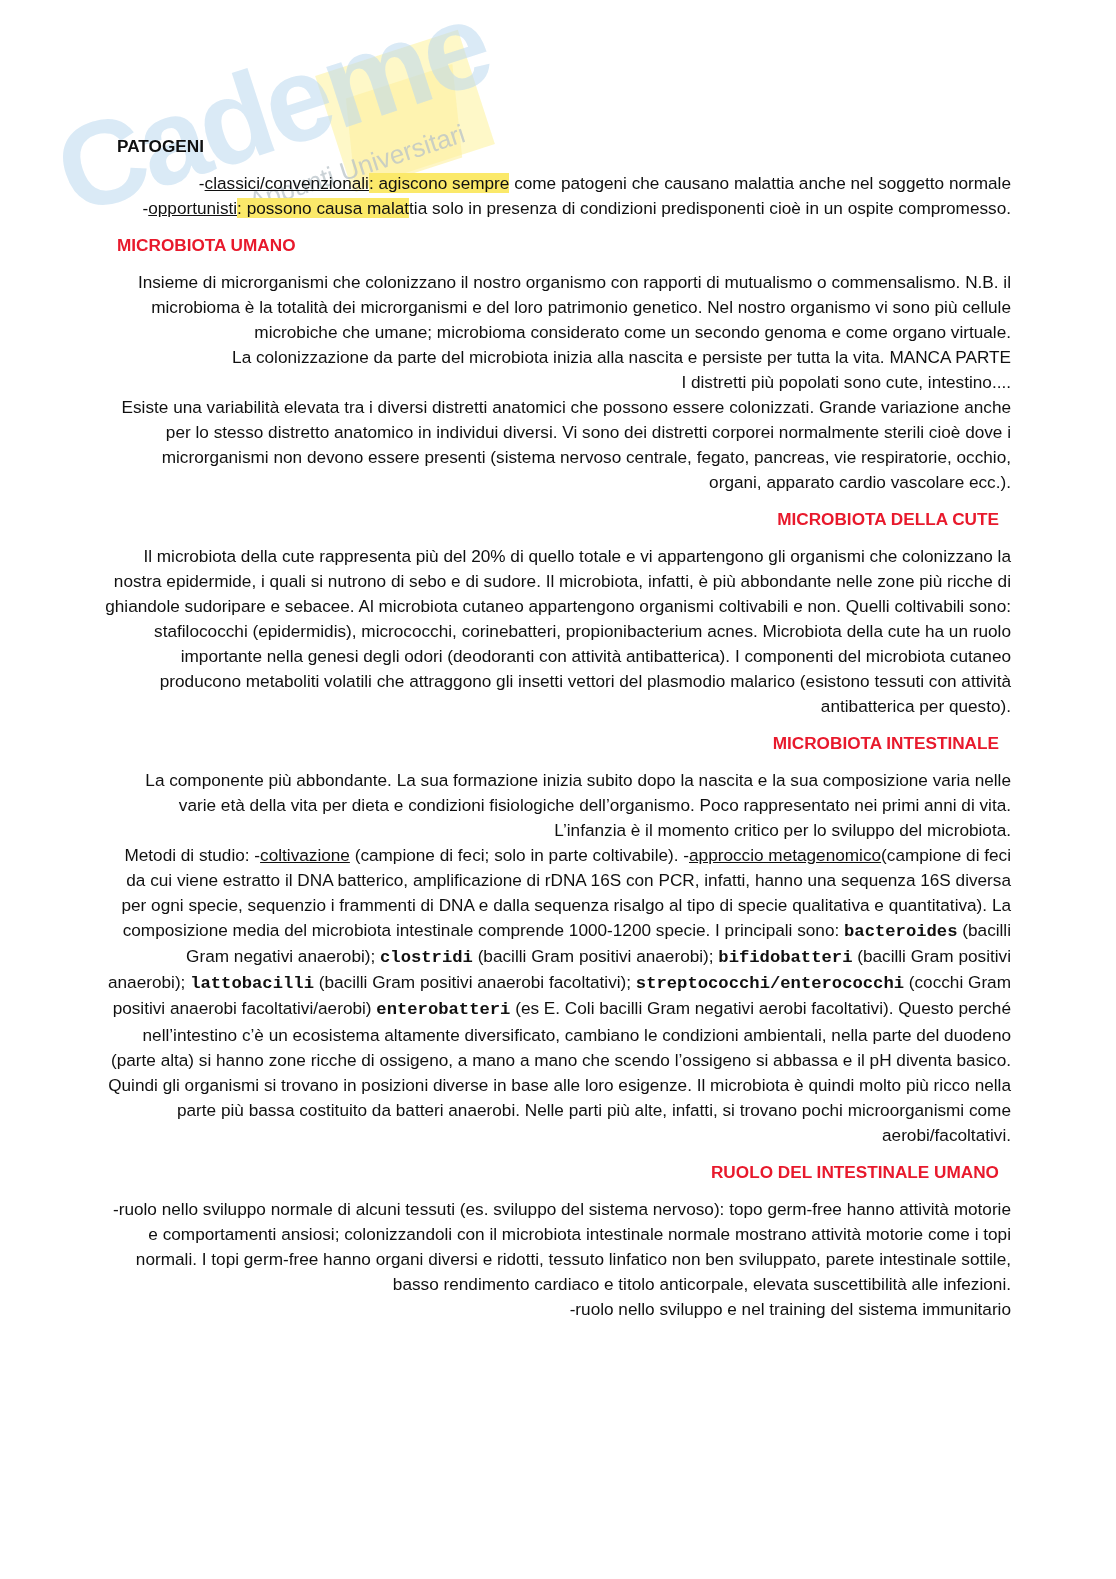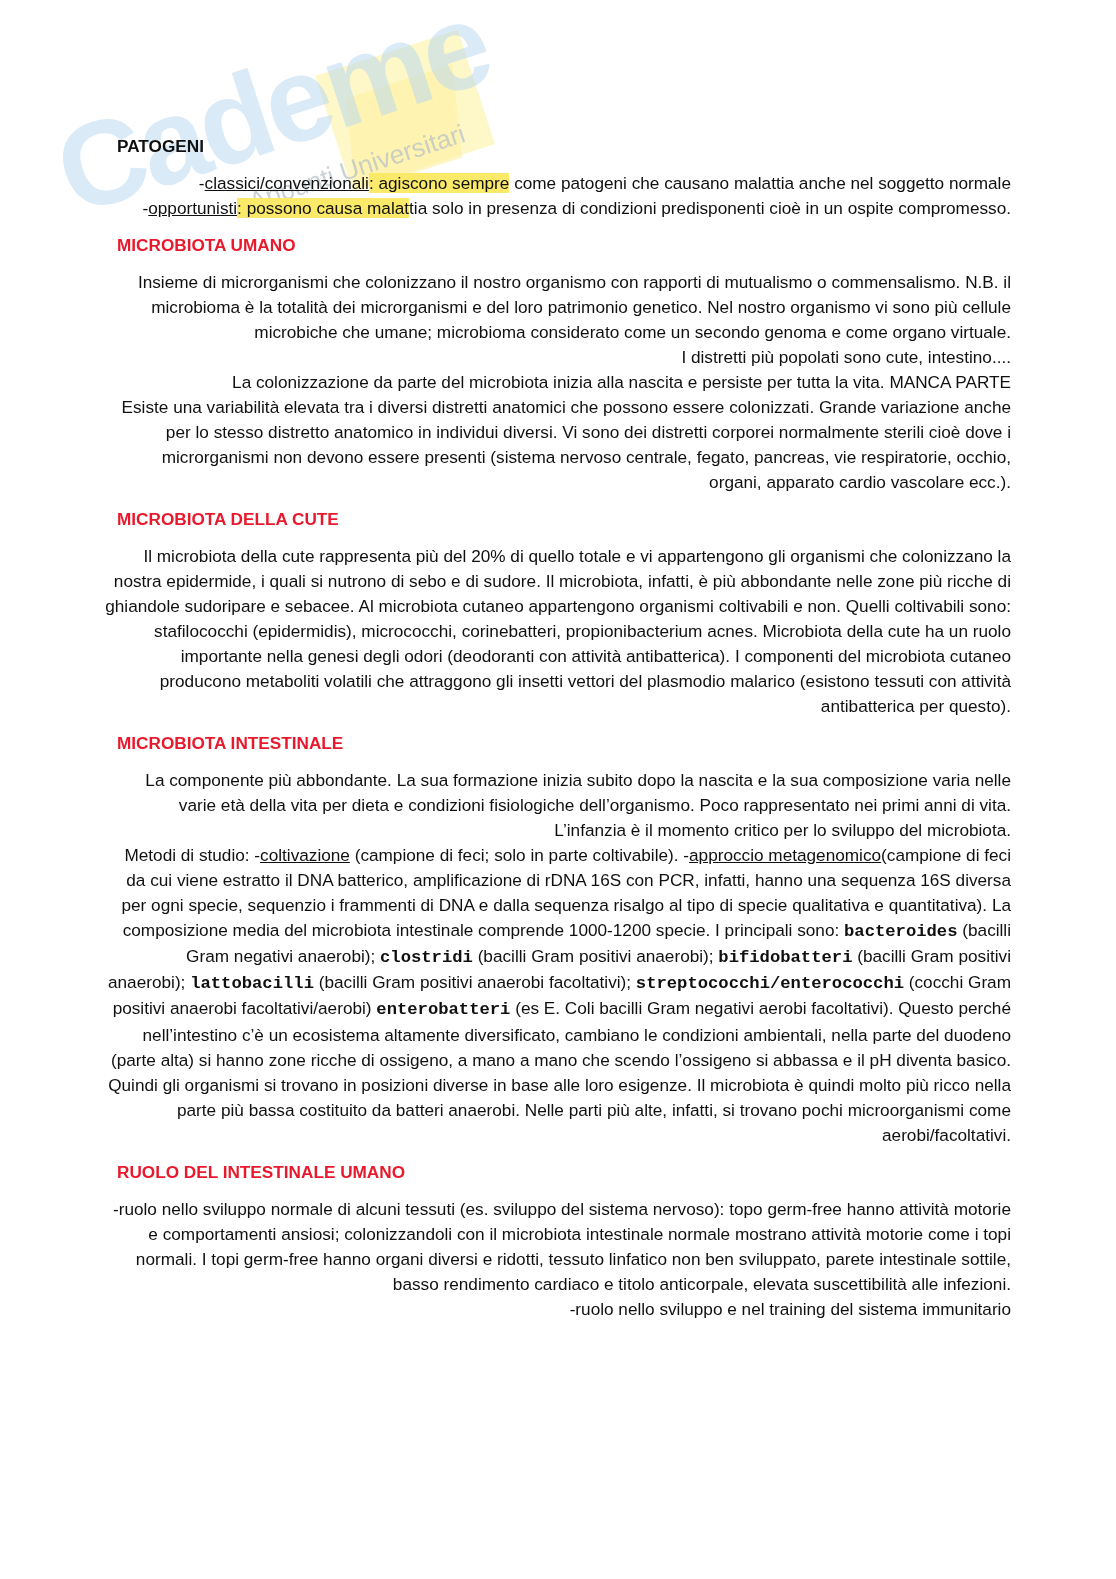--- a/index.html
+++ b/index.html
@@ -81,20 +81,21 @@
     font-size: 17.2px;
     line-height: 1.455;
     color: #101010;
   }
   p {
     margin: 12px;
   }
   .heading {
     font-weight: bold;
     color: #e8192c;
+    text-align: right;
   }
   .heading-center {
     font-weight: bold;
     color: #e8192c;
   }
   .title-black {
     font-weight: bold;
     color: #101010;
   }
   .u {
@@ -127,22 +128,22 @@
   <div class="content">
 
     <p class="title-black">PATOGENI</p>
 
     <p class="para"><span>-</span><span class="u">classici/convenzionali</span><span class="hl">: agiscono sempre</span><span> come patogeni che causano malattia anche nel soggetto normale</span></p>
 
     <p class="para"><span>-</span><span class="u">opportunisti</span><span class="hl">: possono causa malat</span><span>tia solo in presenza di condizioni predisponenti cioè in un ospite compromesso.</span></p>
 
     <p class="heading-center">MICROBIOTA UMANO</p>
     <p class="para">Insieme di microrganismi che colonizzano il nostro organismo con rapporti di mutualismo o commensalismo. N.B. il microbioma è la totalità dei microrganismi e del loro patrimonio genetico. Nel nostro organismo vi sono più cellule microbiche che umane; microbioma considerato come un secondo genoma e come organo virtuale.</p>
+    <p class="para">La colonizzazione da parte del microbiota inizia alla nascita e persiste per tutta la vita. MANCA PARTE</p>
     <p class="para">I distretti più popolati sono cute, intestino....</p>
-    <p class="para">La colonizzazione da parte del microbiota inizia alla nascita e persiste per tutta la vita. MANCA PARTE</p>
     <p class="para">Esiste una variabilità elevata tra i diversi distretti anatomici che possono essere colonizzati. Grande variazione anche per lo stesso distretto anatomico in individui diversi. Vi sono dei distretti corporei normalmente sterili cioè dove i microrganismi non devono essere presenti (sistema nervoso centrale, fegato, pancreas, vie respiratorie, occhio, organi, apparato cardio vascolare ecc.).</p>
 
     <p class="heading">MICROBIOTA DELLA CUTE</p>
     <p class="para">Il microbiota della cute rappresenta più del 20% di quello totale e vi appartengono gli organismi che colonizzano la nostra epidermide, i quali si nutrono di sebo e di sudore. Il microbiota, infatti, è più abbondante nelle zone più ricche di ghiandole sudoripare e sebacee. Al microbiota cutaneo appartengono organismi coltivabili e non. Quelli coltivabili sono: stafilococchi (epidermidis), micrococchi, corinebatteri, propionibacterium acnes. Microbiota della cute ha un ruolo importante nella genesi degli odori (deodoranti con attività antibatterica). I componenti del microbiota cutaneo producono metaboliti volatili che attraggono gli insetti vettori del plasmodio malarico (esistono tessuti con attività antibatterica per questo).</p>
 
     <p class="heading">MICROBIOTA INTESTINALE</p>
     <p class="para">La componente più abbondante. La sua formazione inizia subito dopo la nascita e la sua composizione varia nelle varie età della vita per dieta e condizioni fisiologiche dell’organismo. Poco rappresentato nei primi anni di vita. L’infanzia è il momento critico per lo sviluppo del microbiota.</p>
 
     <p class="para"><span>Metodi di studio: -</span><span class="u">coltivazione</span><span> (campione di feci; solo in parte coltivabile). -</span><span class="u">approccio metagenomico</span><span>(campione di feci da cui viene estratto il DNA batterico, amplificazione di rDNA 16S con PCR, infatti, hanno una sequenza 16S diversa per ogni specie, sequenzio i frammenti di DNA e dalla sequenza risalgo al tipo di specie qualitativa e quantitativa). La composizione media del microbiota intestinale comprende 1000-1200 specie. I principali sono: </span><span class="b">bacteroides</span><span> (bacilli Gram negativi anaerobi); </span><span class="b">clostridi</span><span> (bacilli Gram positivi anaerobi); </span><span class="b">bifidobatteri</span><span> (bacilli Gram positivi anaerobi); </span><span class="b">lattobacilli</span><span> (bacilli Gram positivi anaerobi facoltativi); </span><span class="b">streptococchi/enterococchi</span><span> (cocchi Gram positivi anaerobi facoltativi/aerobi) </span><span class="b">enterobatteri</span><span> (es E. Coli bacilli Gram negativi aerobi facoltativi).</span><span> Questo perché nell’intestino c’è un ecosistema altamente diversificato, cambiano le condizioni ambientali, nella parte del duodeno (parte alta) si hanno zone ricche di ossigeno, a mano a mano che scendo l’ossigeno si abbassa e il pH diventa basico. Quindi gli organismi si trovano in posizioni diverse in base alle loro esigenze. Il microbiota è quindi molto più ricco nella parte più bassa costituito da batteri anaerobi. Nelle parti più alte, infatti, si trovano pochi microorganismi come aerobi/facoltativi.</span></p>
 

